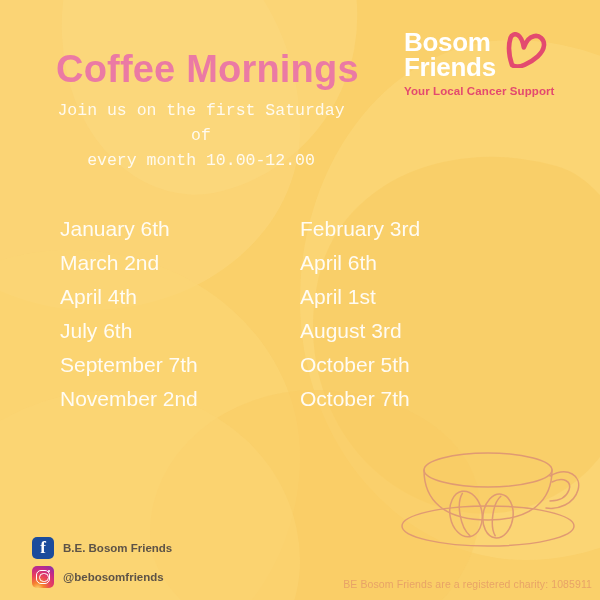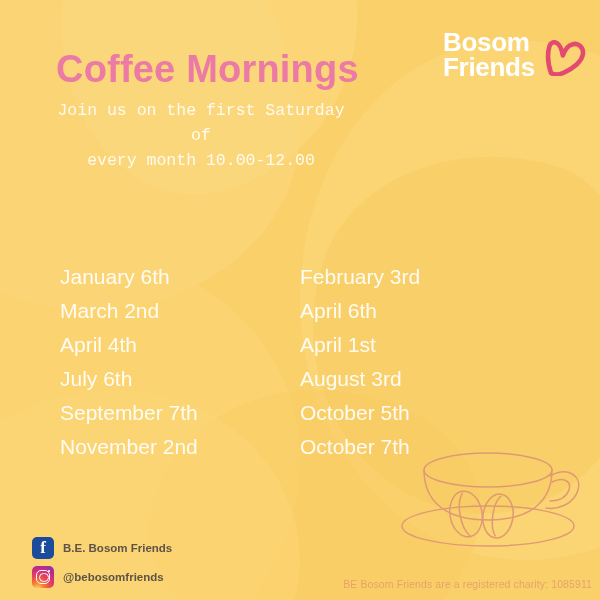--- a/index.html
+++ b/index.html
@@ -108,23 +108,22 @@
   
   .logo {
     position: absolute;
     right: 16px;
     top: 30px;
     width: 180px;
     text-align: left;
   }
   .logo-row {
     display: flex;
-    align-items: flex-end;
+    align-items: flex-start;
     gap: 7px;
-    margin-left: 39px;
   }
   .logo-words {
     font-size: 26px;
     font-weight: bold;
     line-height: 25px;
     color: #FFFFFF;
     letter-spacing: -0.3px;
   }
   .logo-heart {
     margin-top: 2px;
@@ -141,21 +140,20 @@
   
   .dates {
     position: absolute;
     left: 60px;
     top: 212px;
     width: 480px;
     display: flex;
   }
   .date-col {
     width: 245px;
-    margin-top: 48px;
   }
   .date-item {
     font-size: 21px;
     line-height: 34px;
     color: rgba(255,255,255,.92);
     white-space: nowrap;
   }
 
   
   .cup {
@@ -271,20 +269,21 @@
         <div>Friends</div>
       </div>
       <div class="logo-heart">
         <svg width="44" height="36" viewBox="0 0 44 36" aria-hidden="true">
           <path d="M9 33 C6 24 5 14 7.5 6 C8.5 2.6 12 1.2 15 3.2 C18.4 5.5 20 10.6 20.8 15.4
                    C22.6 10.2 26 5.4 30.8 4.2 C36.4 2.8 41.4 7.2 41 13.2 C40.5 21.4 31 28.6 21.5 32.8
                    C17.6 34.5 12.6 35 9.6 33.4" fill="none" stroke="#E34A6F" stroke-width="4.6" stroke-linecap="round" stroke-linejoin="round"></path>
         </svg>
       </div>
     </div>
+    <div class="logo-tag">Your Local Cancer Support</div>
   </div>
 
   <div class="dates">
     <div class="date-col">
       <div class="date-item">January 6th</div>
       <div class="date-item">March 2nd</div>
       <div class="date-item">April 4th</div>
       <div class="date-item">July 6th</div>
       <div class="date-item">September 7th</div>
       <div class="date-item">November 2nd</div>

